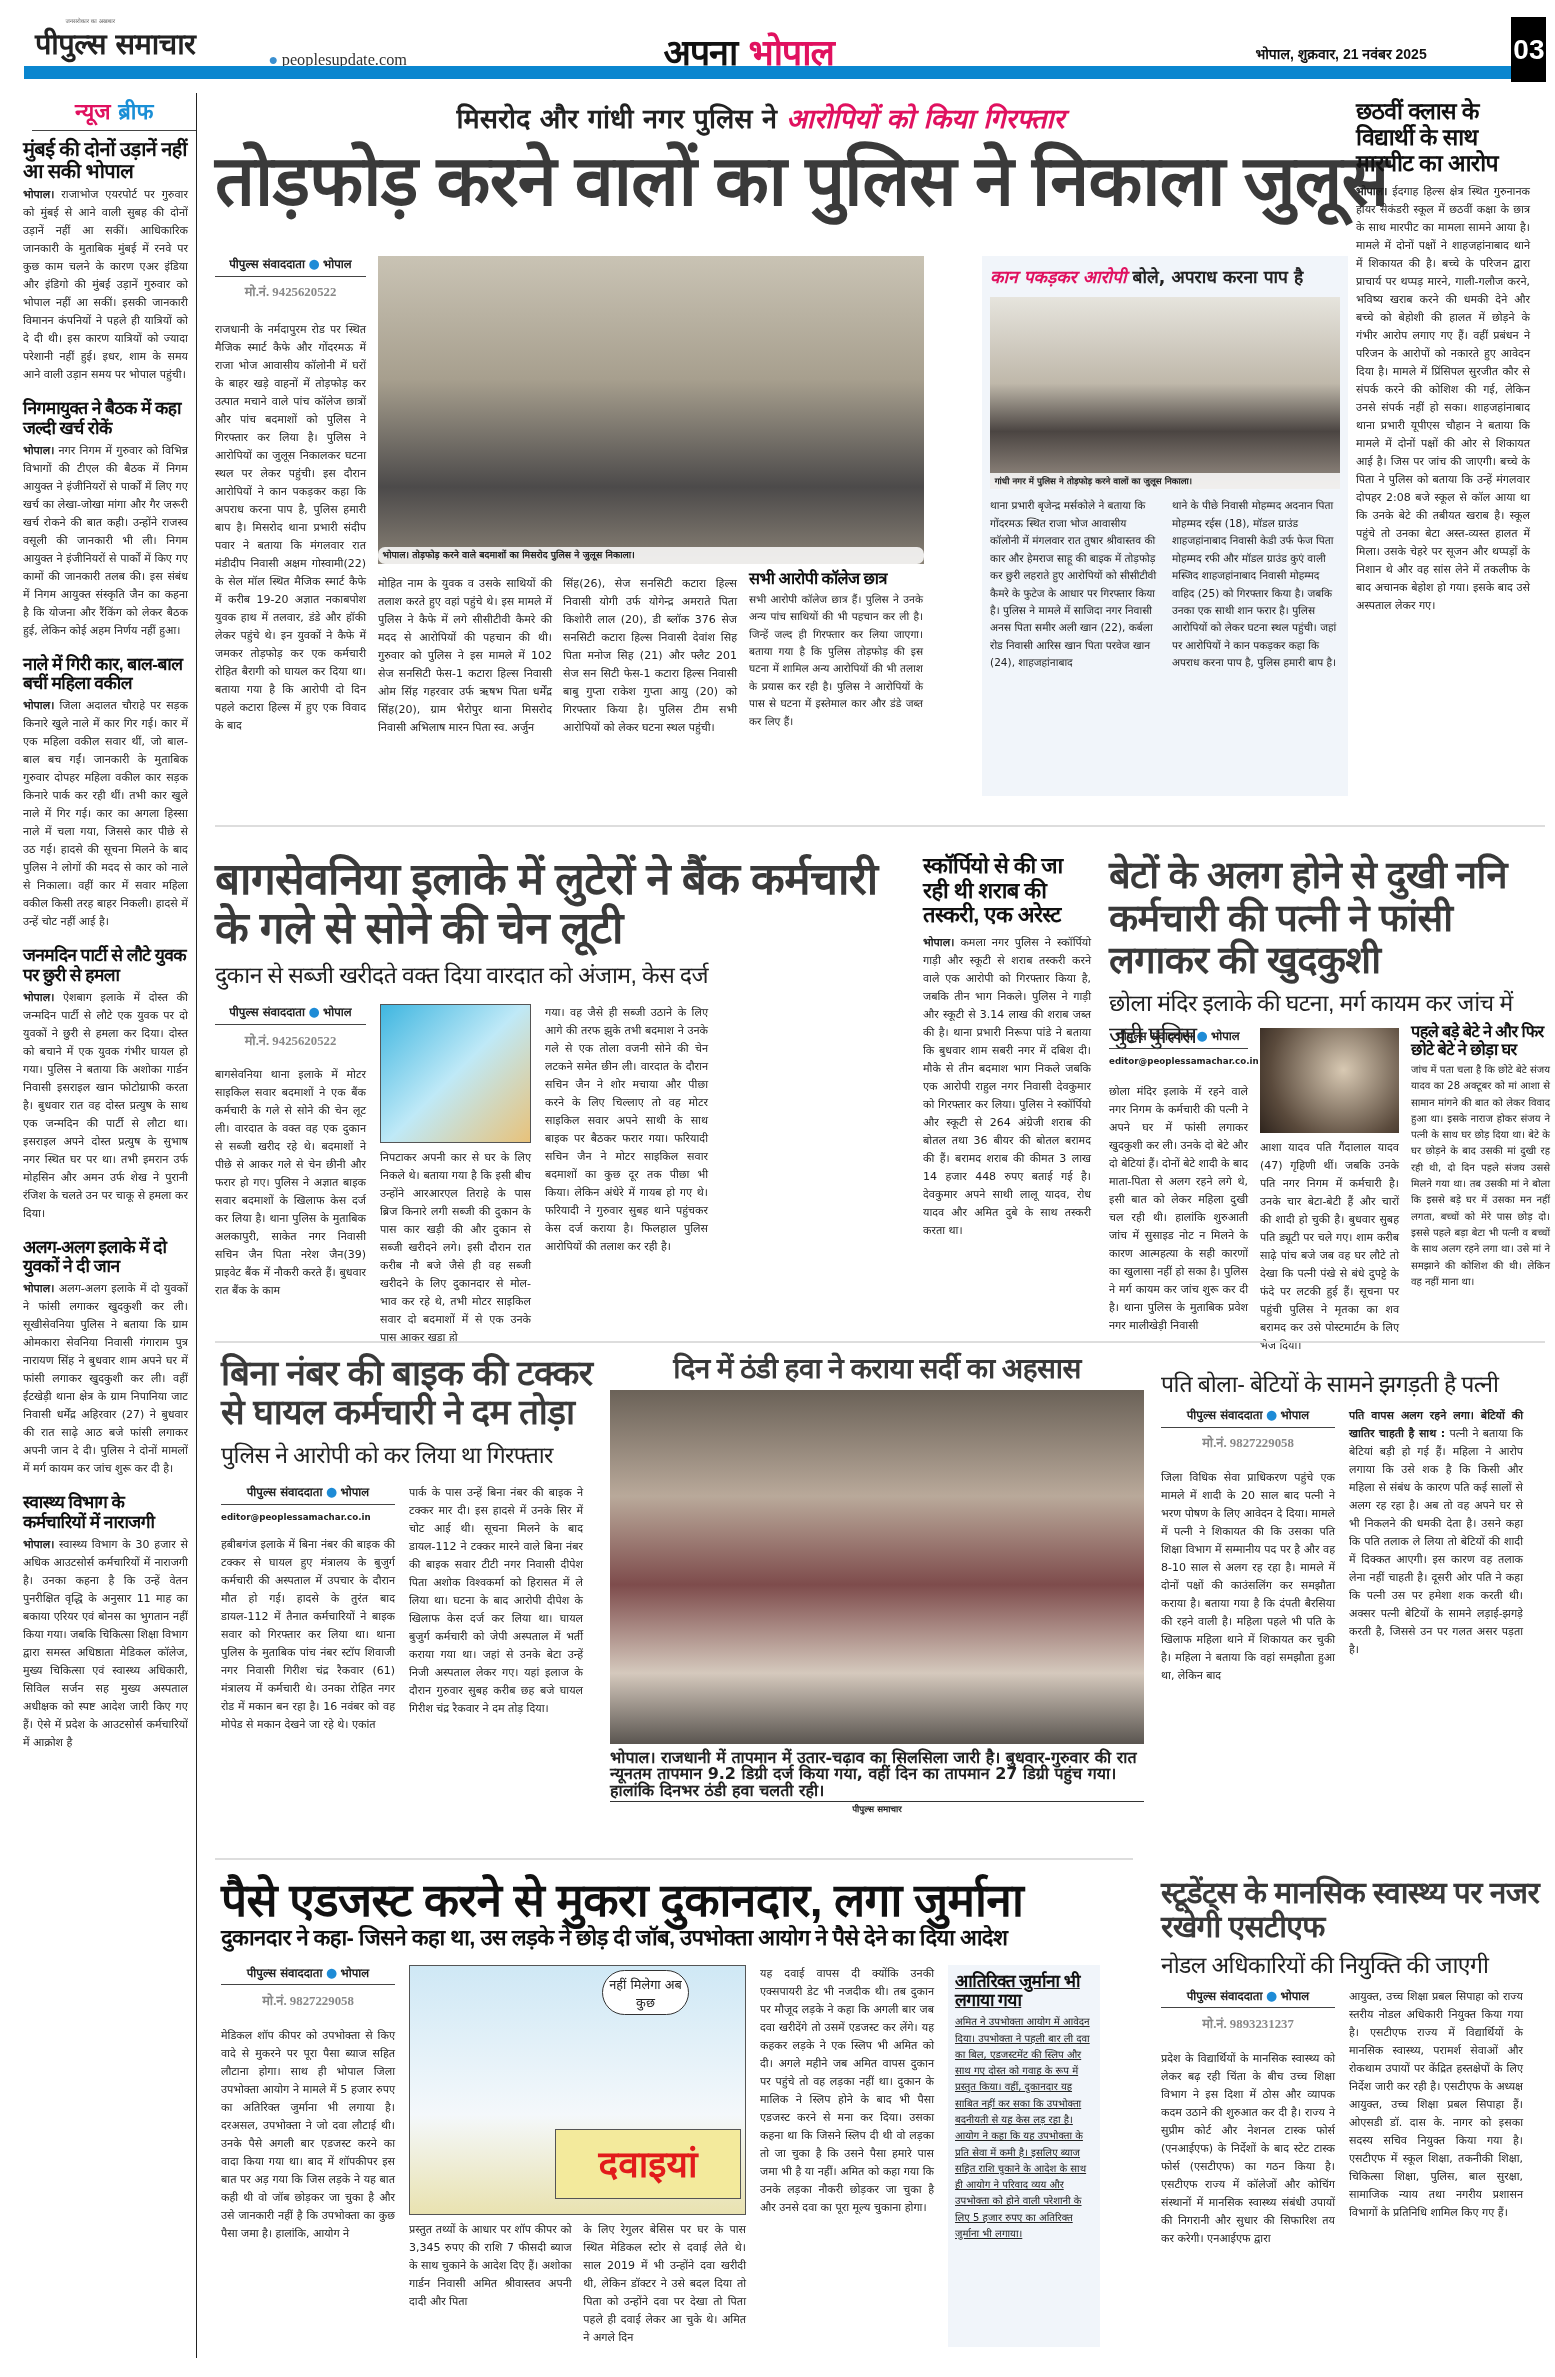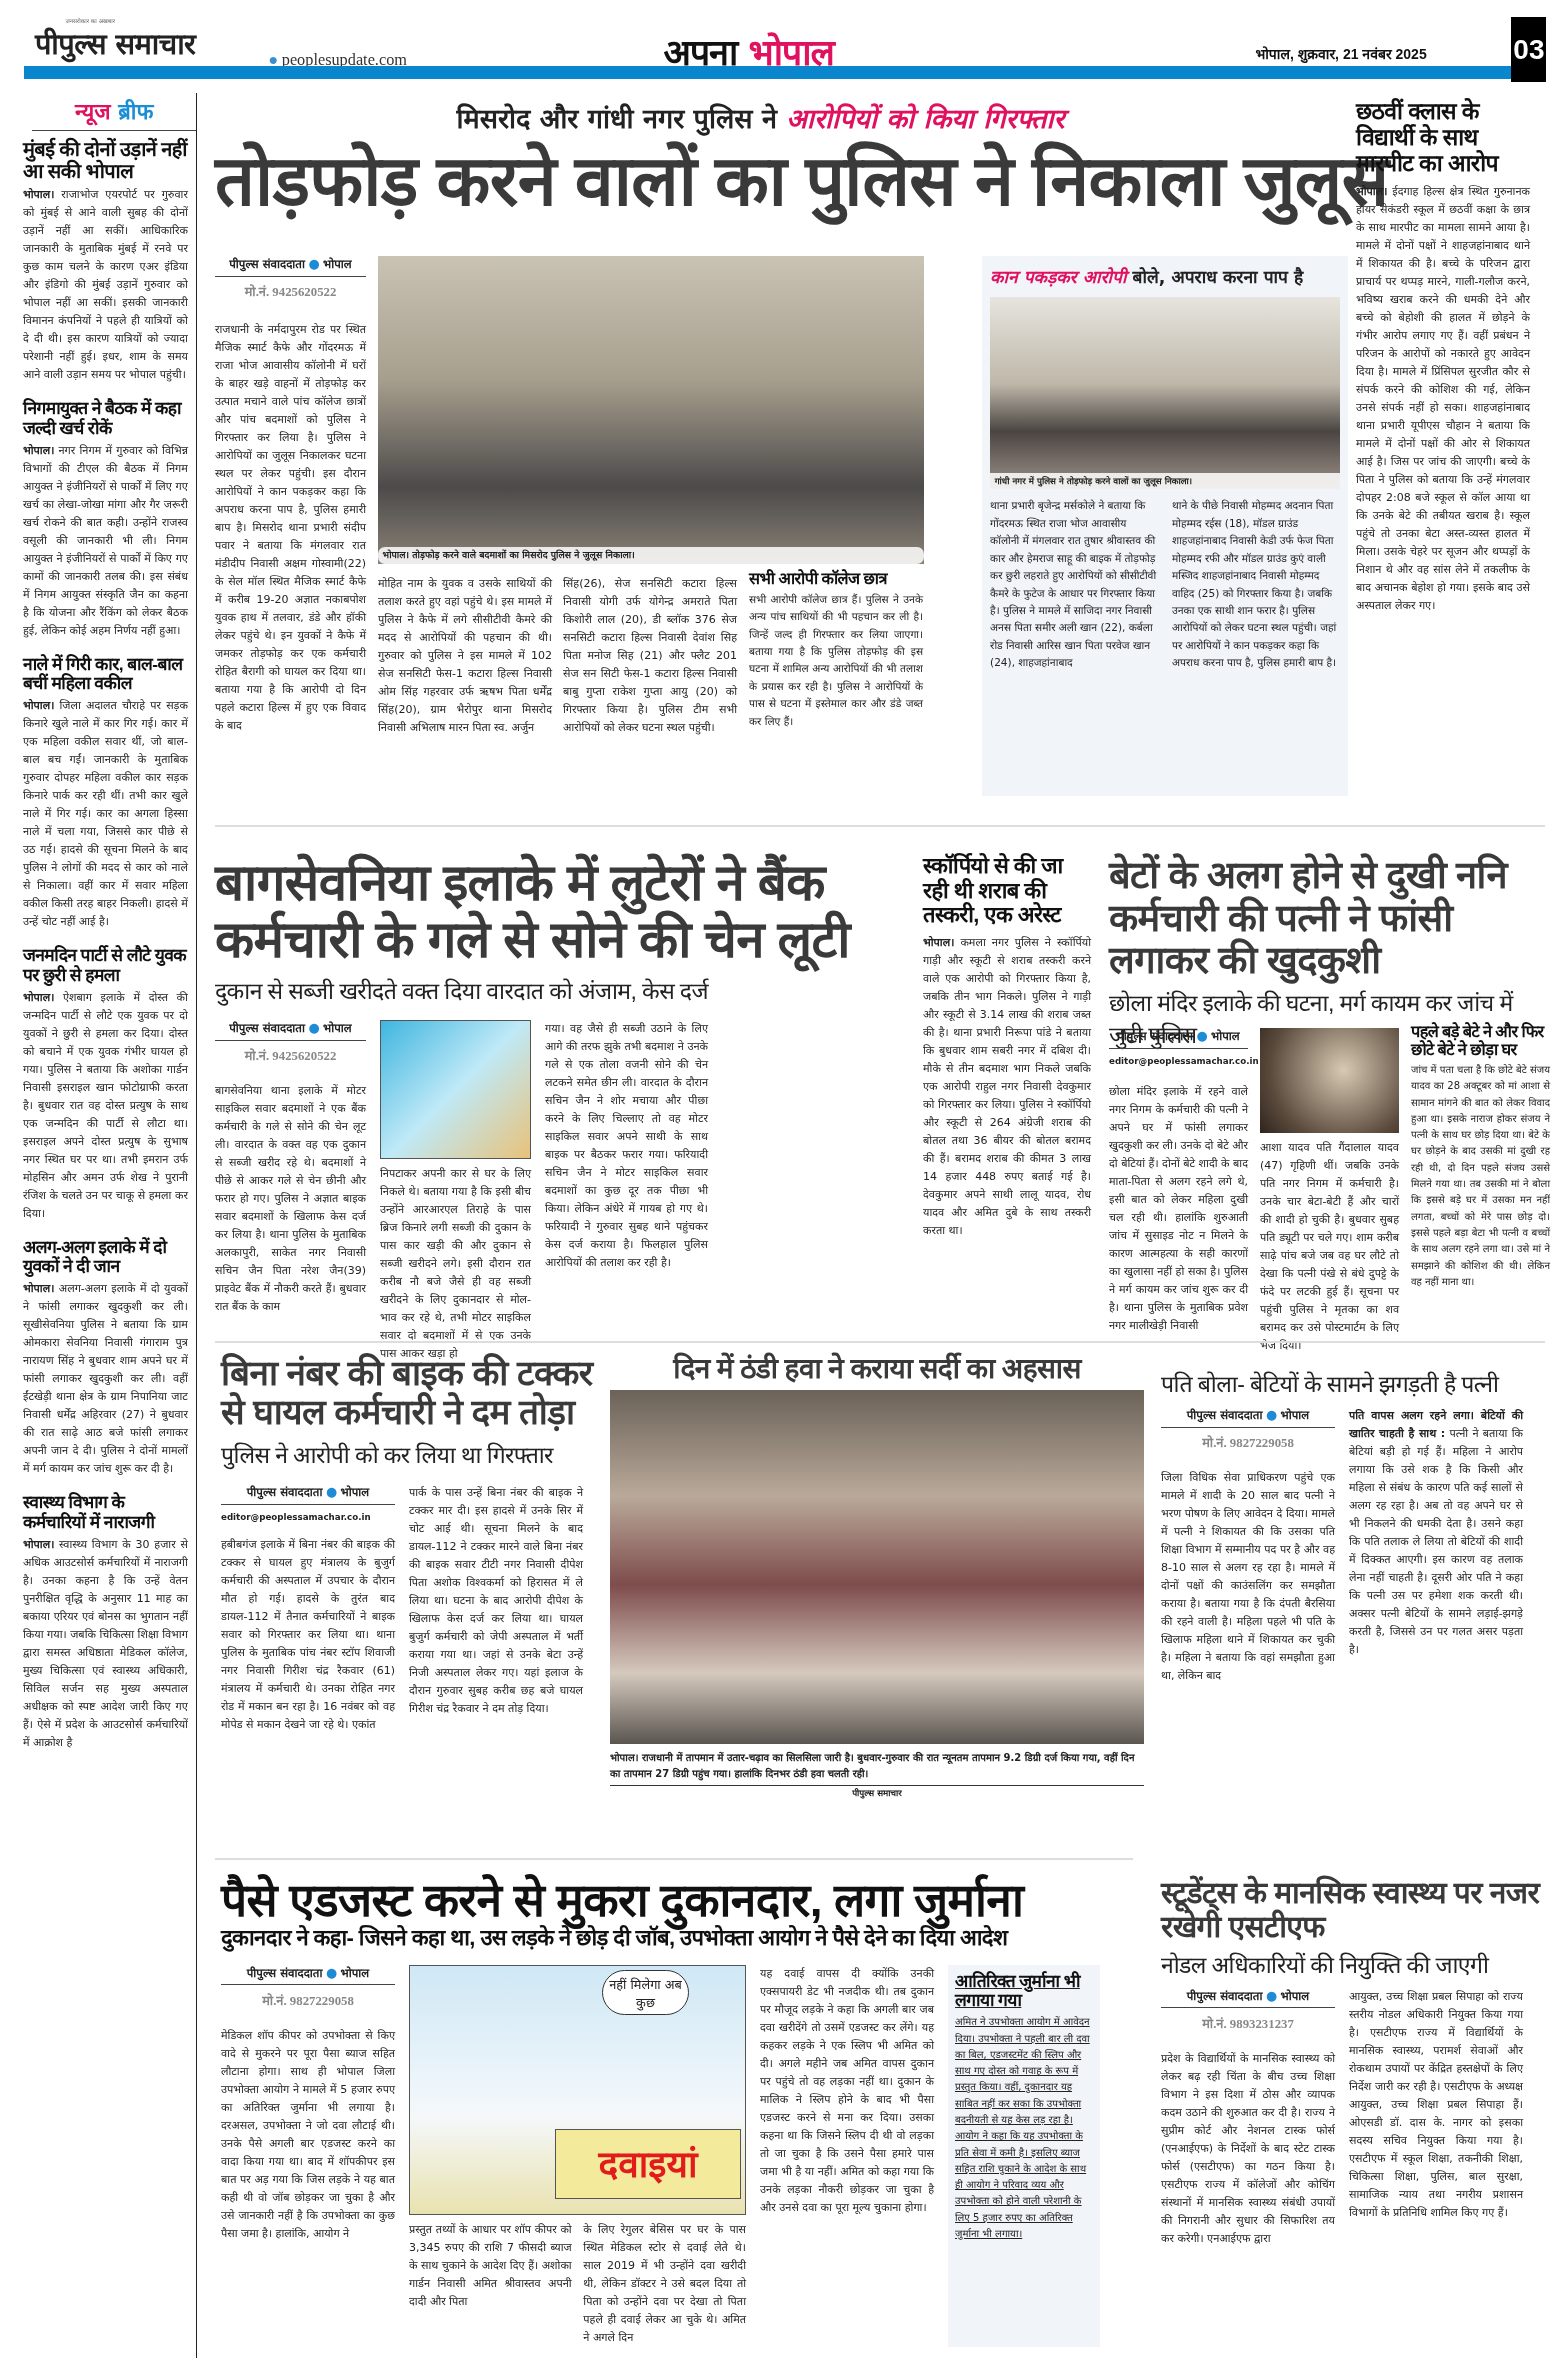--- a/index.html
+++ b/index.html
@@ -109,21 +109,21 @@
 </div>
 
 <div class="abs" style="left:1356px;top:99px;width:174px;">
   <div class="hl black" style="font-size:23px;">छठवीं क्लास के विद्यार्थी के साथ मारपीट का आरोप</div>
   <div class="body" style="margin-top:7px;"><b>भोपाल।</b> <span>ईदगाह हिल्स क्षेत्र स्थित गुरुनानक हायर सेकंडरी स्कूल में छठवीं कक्षा के छात्र के साथ मारपीट का मामला सामने आया है। मामले में दोनों पक्षों ने शाहजहांनाबाद थाने में शिकायत की है। बच्चे के परिजन द्वारा प्राचार्य पर थप्पड़ मारने, गाली-गलौज करने, भविष्य खराब करने की धमकी देने और बच्चे को बेहोशी की हालत में छोड़ने के गंभीर आरोप लगाए गए हैं। वहीं प्रबंधन ने परिजन के आरोपों को नकारते हुए आवेदन दिया है। मामले में प्रिंसिपल सुरजीत कौर से संपर्क करने की कोशिश की गई, लेकिन उनसे संपर्क नहीं हो सका। शाहजहांनाबाद थाना प्रभारी यूपीएस चौहान ने बताया कि मामले में दोनों पक्षों की ओर से शिकायत आई है। जिस पर जांच की जाएगी। बच्चे के पिता ने पुलिस को बताया कि उन्हें मंगलवार दोपहर 2:08 बजे स्कूल से कॉल आया था कि उनके बेटे की तबीयत खराब है। स्कूल पहुंचे तो उनका बेटा अस्त-व्यस्त हालत में मिला। उसके चेहरे पर सूजन और थप्पड़ों के निशान थे और वह सांस लेने में तकलीफ के बाद अचानक बेहोश हो गया। इसके बाद उसे अस्पताल लेकर गए।</span></div>
 </div>
 
 <div class="abs hr" style="left:215px;top:825px;width:1330px;"></div>
 
 <div class="abs" style="left:215px;top:854px;width:691px;">
-  <div class="hl" style="font-size:51px;">बागसेवनिया इलाके में लुटेरों ने बैंक कर्मचारी के गले से सोने की चेन लूटी</div>
+  <div class="hl" style="font-size:44px;">बागसेवनिया इलाके में लुटेरों ने बैंक कर्मचारी के गले से सोने की चेन लूटी</div>
   <div class="sub" style="margin-top:5.8px;">दुकान से सब्जी खरीदते वक्त दिया वारदात को अंजाम, केस दर्ज</div>
   <div style="display:flex;gap:14px;margin-top:14px;">
     <div style="width:151px;">
       <div class="byline"><span>पीपुल्स संवाददाता</span><span class="dot">●</span><span>भोपाल</span></div>
       <div class="mob">मो.नं. 9425620522</div>
       <div class="body" style="margin-top:17.4px;">बागसेवनिया थाना इलाके में मोटर साइकिल सवार बदमाशों ने एक बैंक कर्मचारी के गले से सोने की चेन लूट ली। वारदात के वक्त वह एक दुकान से सब्जी खरीद रहे थे। बदमाशों ने पीछे से आकर गले से चेन छीनी और फरार हो गए। पुलिस ने अज्ञात बाइक सवार बदमाशों के खिलाफ केस दर्ज कर लिया है। थाना पुलिस के मुताबिक अलकापुरी, साकेत नगर निवासी सचिन जैन पिता नरेश जैन(39) प्राइवेट बैंक में नौकरी करते हैं। बुधवार रात बैंक के काम</div>
     </div>
     <div style="width:151px;">
       <div style="height:139px;background:linear-gradient(135deg,#3fb6e0,#bfe9f7 50%,#e8c27a);border:1.2px solid #555;"></div>
       <div class="body" style="margin-top:5.8px;">निपटाकर अपनी कार से घर के लिए निकले थे। बताया गया है कि इसी बीच उन्होंने आरआरएल तिराहे के पास ब्रिज किनारे लगी सब्जी की दुकान के पास कार खड़ी की और दुकान से सब्जी खरीदने लगे। इसी दौरान रात करीब नौ बजे जैसे ही वह सब्जी खरीदने के लिए दुकानदार से मोल-भाव कर रहे थे, तभी मोटर साइकिल सवार दो बदमाशों में से एक उनके पास आकर खड़ा हो</div>
@@ -166,21 +166,21 @@
       <div style="font-size:8.7px;font-weight:bold;margin-top:7px;">editor@peoplessamachar.co.in</div>
       <div class="body" style="margin-top:14px;">हबीबगंज इलाके में बिना नंबर की बाइक की टक्कर से घायल हुए मंत्रालय के बुजुर्ग कर्मचारी की अस्पताल में उपचार के दौरान मौत हो गई। हादसे के तुरंत बाद डायल-112 में तैनात कर्मचारियों ने बाइक सवार को गिरफ्तार कर लिया था। थाना पुलिस के मुताबिक पांच नंबर स्टॉप शिवाजी नगर निवासी गिरीश चंद्र रैकवार (61) मंत्रालय में कर्मचारी थे। उनका रोहित नगर रोड में मकान बन रहा है। 16 नवंबर को वह मोपेड से मकान देखने जा रहे थे। एकांत</div>
     </div>
     <div class="body" style="width:174px;">पार्क के पास उन्हें बिना नंबर की बाइक ने टक्कर मार दी। इस हादसे में उनके सिर में चोट आई थी। सूचना मिलने के बाद डायल-112 ने टक्कर मारने वाले बिना नंबर की बाइक सवार टीटी नगर निवासी दीपेश पिता अशोक विश्वकर्मा को हिरासत में ले लिया था। घटना के बाद आरोपी दीपेश के खिलाफ केस दर्ज कर लिया था। घायल बुजुर्ग कर्मचारी को जेपी अस्पताल में भर्ती कराया गया था। जहां से उनके बेटा उन्हें निजी अस्पताल लेकर गए। यहां इलाज के दौरान गुरुवार सुबह करीब छह बजे घायल गिरीश चंद्र रैकवार ने दम तोड़ दिया।</div>
   </div>
 </div>
 
 <div class="abs" style="left:610px;top:1353px;width:534px;">
   <div class="hl" style="font-size:28px;text-align:center;">दिन में ठंडी हवा ने कराया सर्दी का अहसास</div>
   <div style="margin-top:5.8px;height:354px;background:linear-gradient(180deg,#6b6258 0%,#b9a99a 30%,#7e4c4c 55%,#d5c9bd 80%,#5a5550 100%);"></div>
-  <div class="caption" style="margin-top:5.8px;font-size:10px;line-height:16.3px;">भोपाल। राजधानी में तापमान में उतार-चढ़ाव का सिलसिला जारी है। बुधवार-गुरुवार की रात न्यूनतम तापमान 9.2 डिग्री दर्ज किया गया, वहीं दिन का तापमान 27 डिग्री पहुंच गया। हालांकि दिनभर ठंडी हवा चलती रही।</div>
+  <div class="caption" style="margin-top:5.8px;font-size:16px;line-height:16.3px;">भोपाल। राजधानी में तापमान में उतार-चढ़ाव का सिलसिला जारी है। बुधवार-गुरुवार की रात न्यूनतम तापमान 9.2 डिग्री दर्ज किया गया, वहीं दिन का तापमान 27 डिग्री पहुंच गया। हालांकि दिनभर ठंडी हवा चलती रही।</div>
   <div style="text-align:center;font-size:8.7px;font-weight:bold;margin-top:2.3px;border-top:0.6px solid #333;padding-top:1.2px;">पीपुल्स समाचार</div>
 </div>
 
 <div class="abs" style="left:1161px;top:1353px;width:383px;">
   <div class="sub" style="margin-top:14px;">पति बोला- बेटियों के सामने झगड़ती है पत्नी</div>
   <div style="display:flex;gap:14px;margin-top:8.1px;">
     <div style="width:174px;">
       <div class="byline"><span>पीपुल्स संवाददाता</span><span class="dot">●</span><span>भोपाल</span></div>
       <div class="mob">मो.नं. 9827229058</div>
       <div class="body" style="margin-top:17.4px;">जिला विधिक सेवा प्राधिकरण पहुंचे एक मामले में शादी के 20 साल बाद पत्नी ने भरण पोषण के लिए आवेदन दे दिया। मामले में पत्नी ने शिकायत की कि उसका पति शिक्षा विभाग में सम्मानीय पद पर है और वह 8-10 साल से अलग रह रहा है। मामले में दोनों पक्षों की काउंसलिंग कर समझौता कराया है। बताया गया है कि दंपती बैरसिया की रहने वाली है। महिला पहले भी पति के खिलाफ महिला थाने में शिकायत कर चुकी है। महिला ने बताया कि वहां समझौता हुआ था, लेकिन बाद</div>

